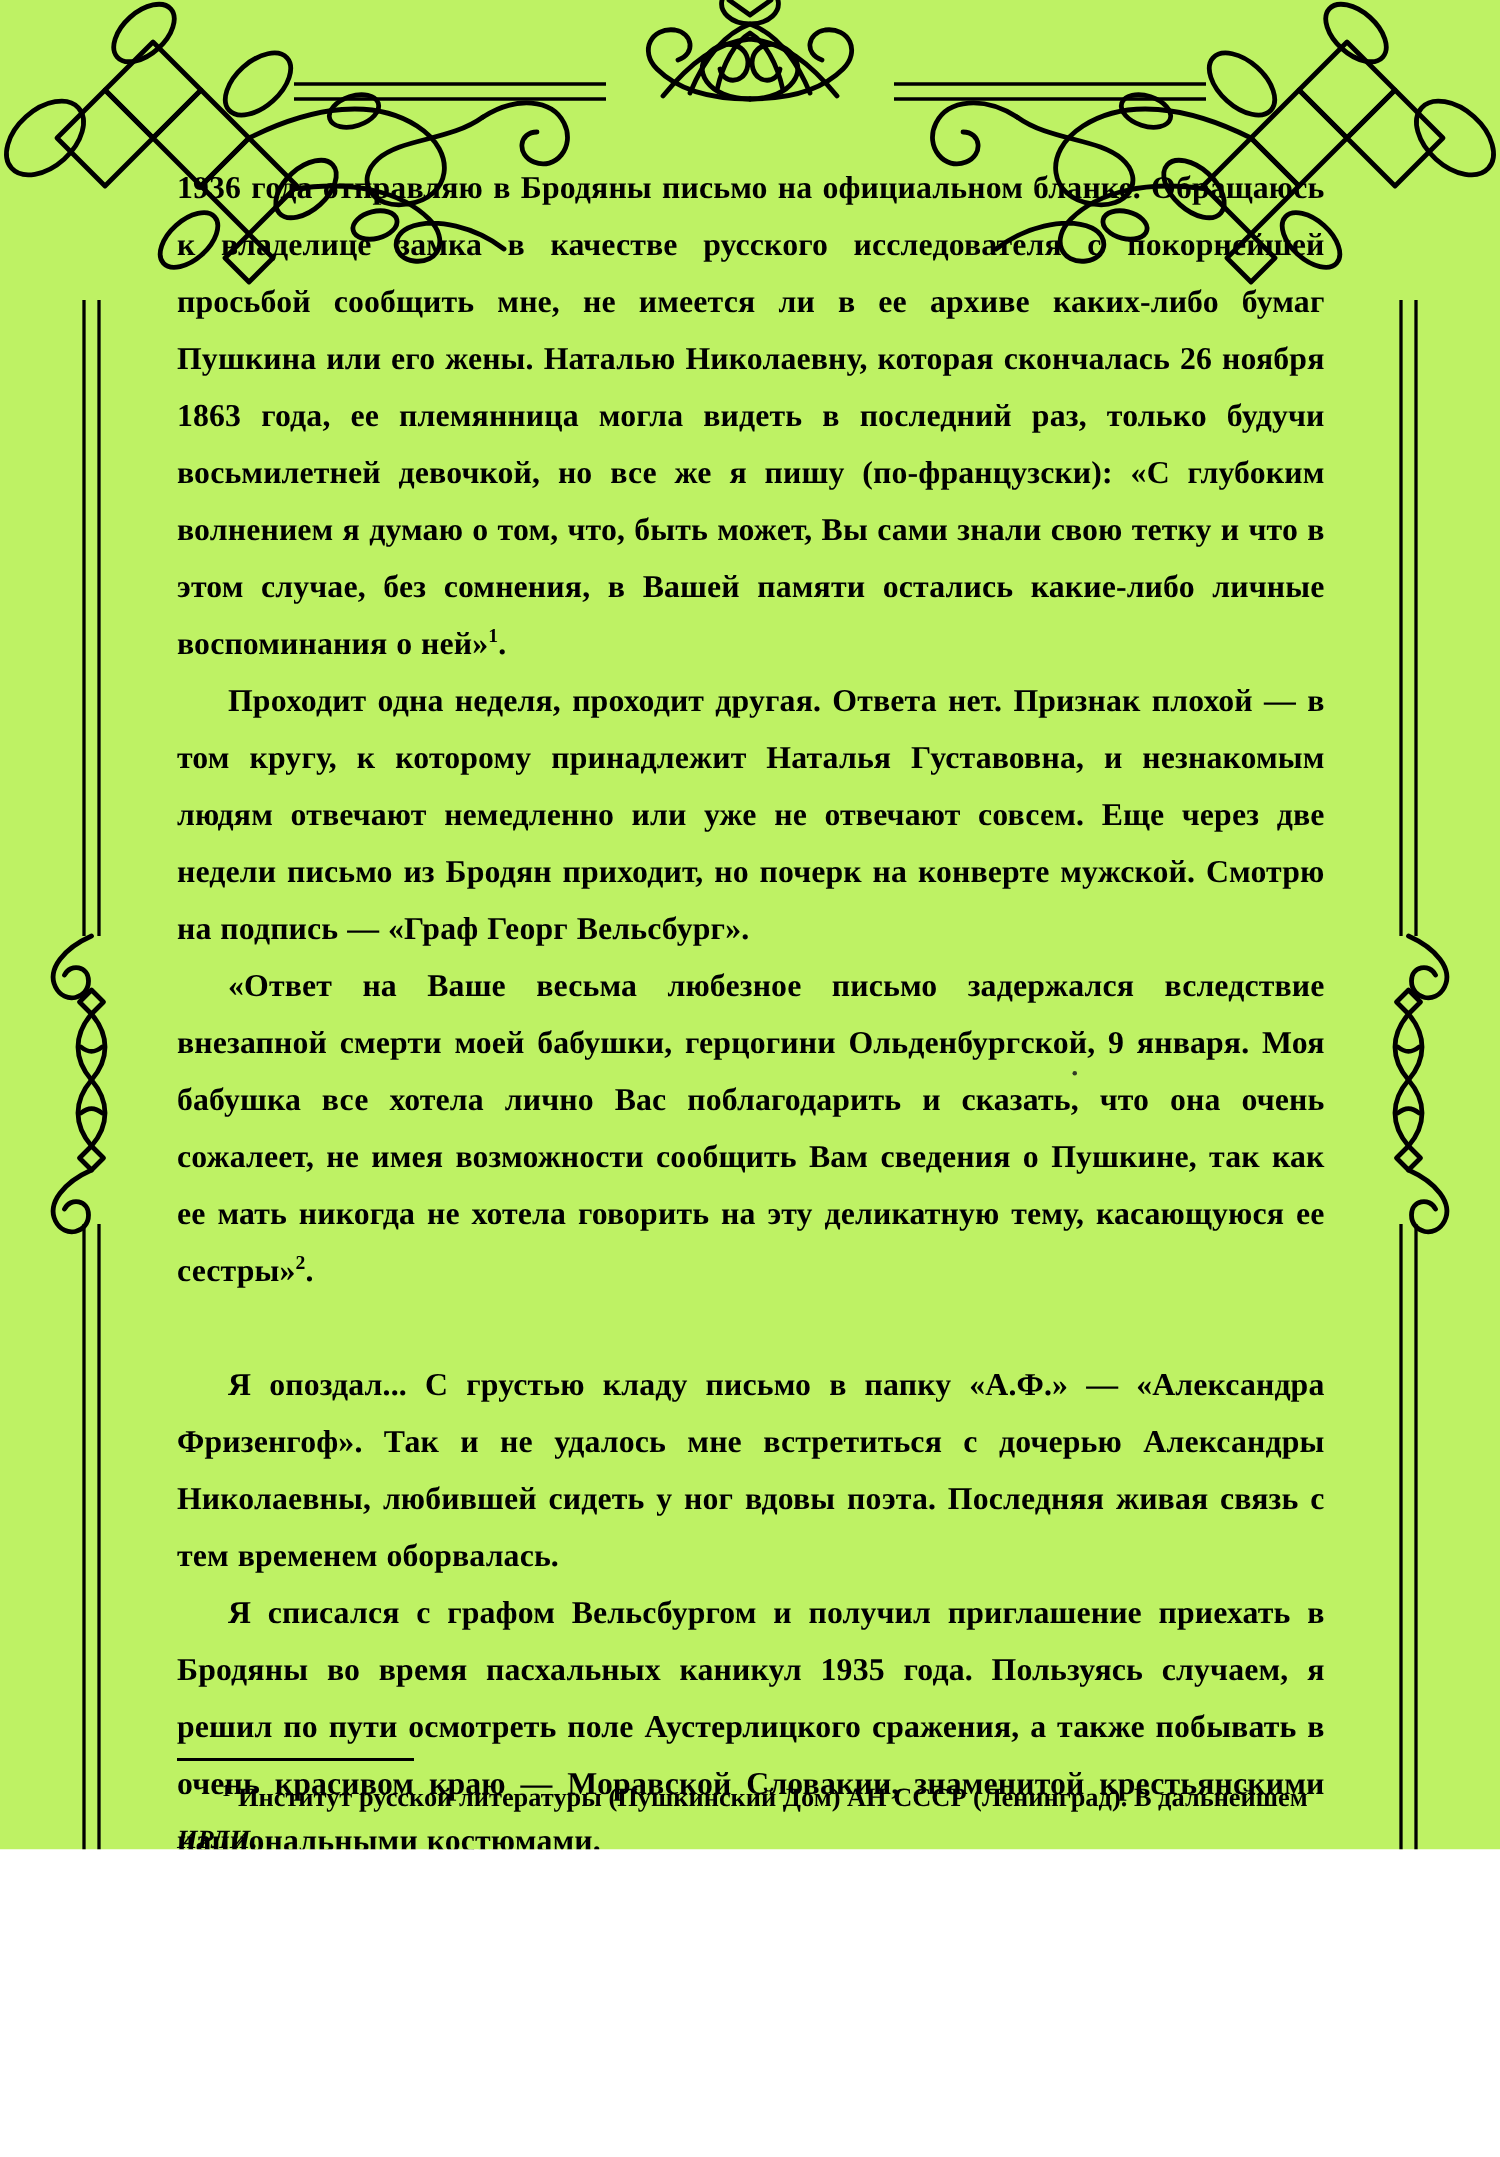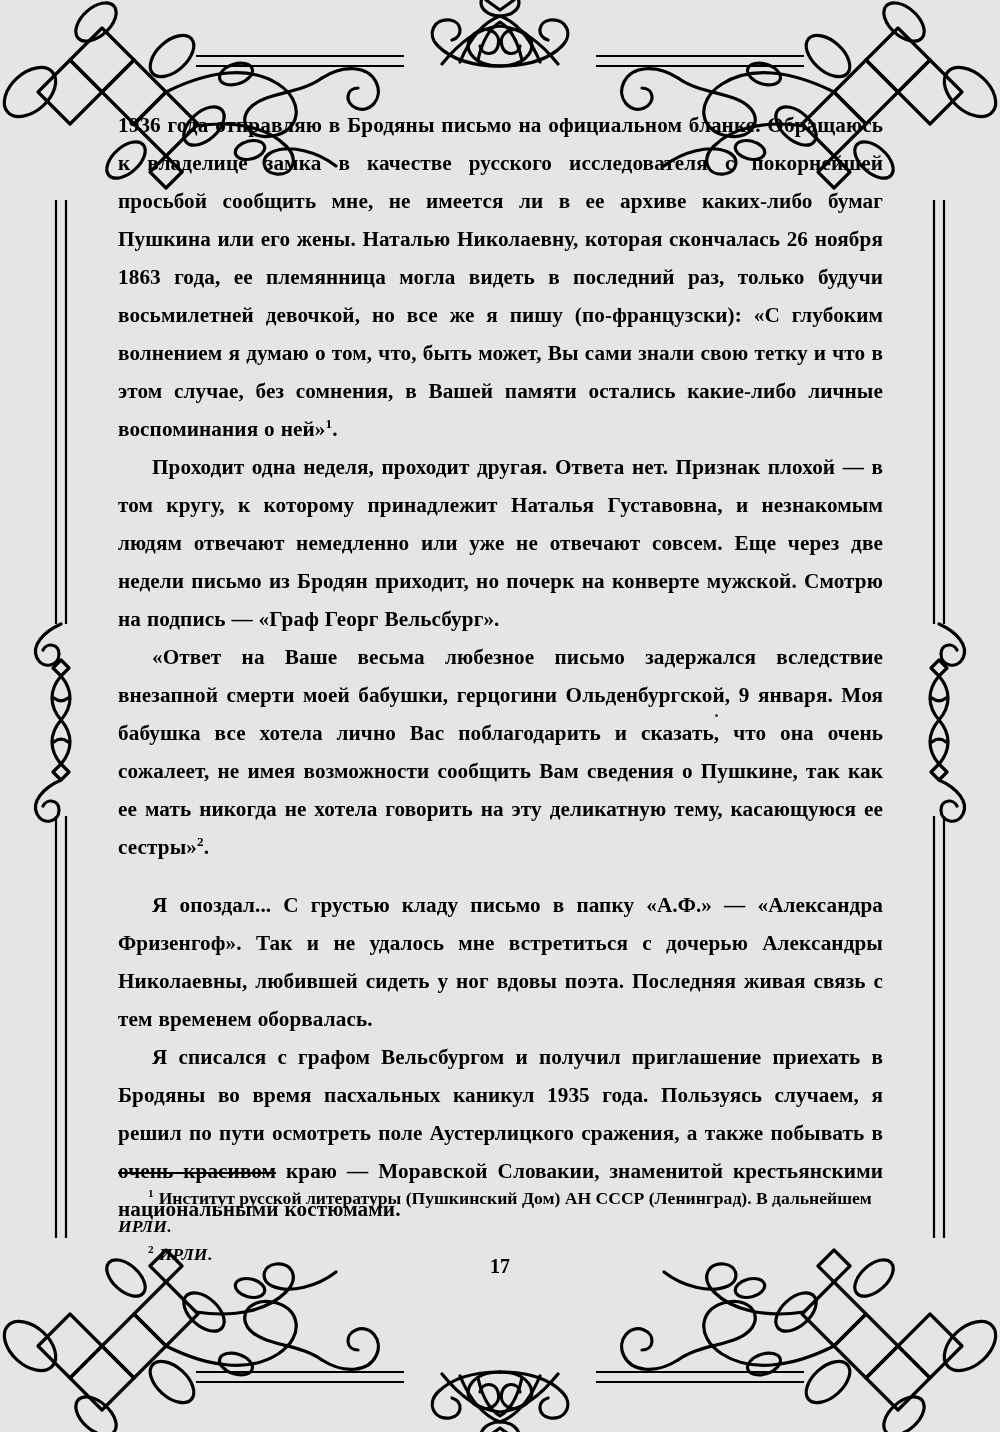--- a/index.html
+++ b/index.html
@@ -4,22 +4,22 @@
 <title>Page 17</title>
 <style>
   html, body {
     margin: 0;
     padding: 0;
     background: #ffffff;
   }
   .page {
     position: relative;
     width: 1000px;
-    height: 1432px;
-    background: #e5e5e5;
+    height: 1233px;
+    background: #bef264;
     overflow: hidden;
     font-family: "Liberation Serif", "DejaVu Serif", serif;
     color: #000000;
   }
 
   
   .frame-svg {
     position: absolute;
     left: 0;
     top: 0;
@@ -44,21 +44,21 @@
     text-align-last: left;
     font-weight: 700;
     letter-spacing: 0.1px;
     word-spacing: 0.5px;
     hyphens: manual;
   }
   p.para.indent {
     text-indent: 34px;
   }
   p.para.gap-before {
-    margin-top: 20px;
+    margin-top: 38px;
   }
   p.para.last-line-justify {
     text-align-last: justify;
   }
 
   sup.fn {
     font-size: 0.62em;
     vertical-align: super;
     line-height: 0;
     font-weight: 700;

